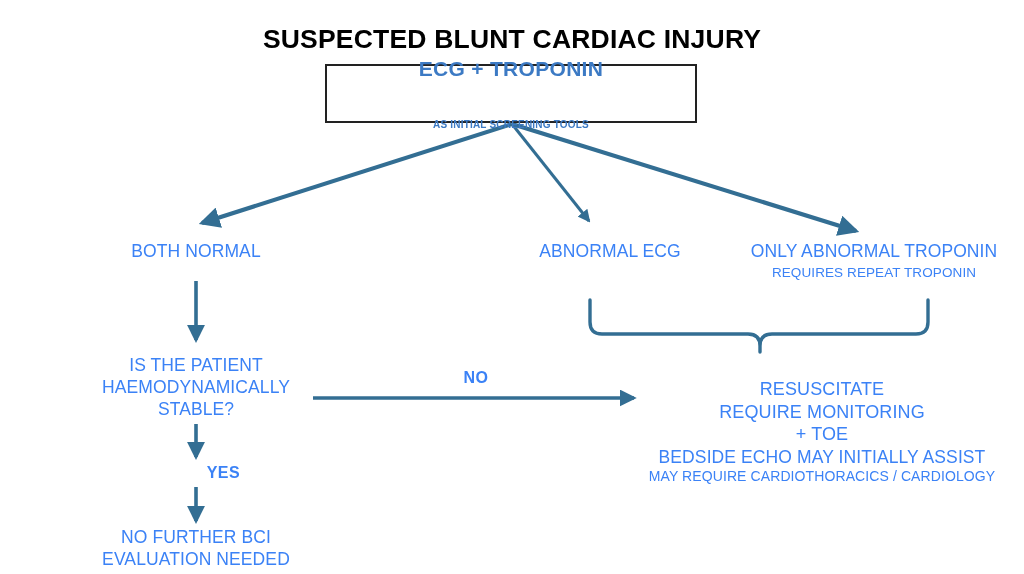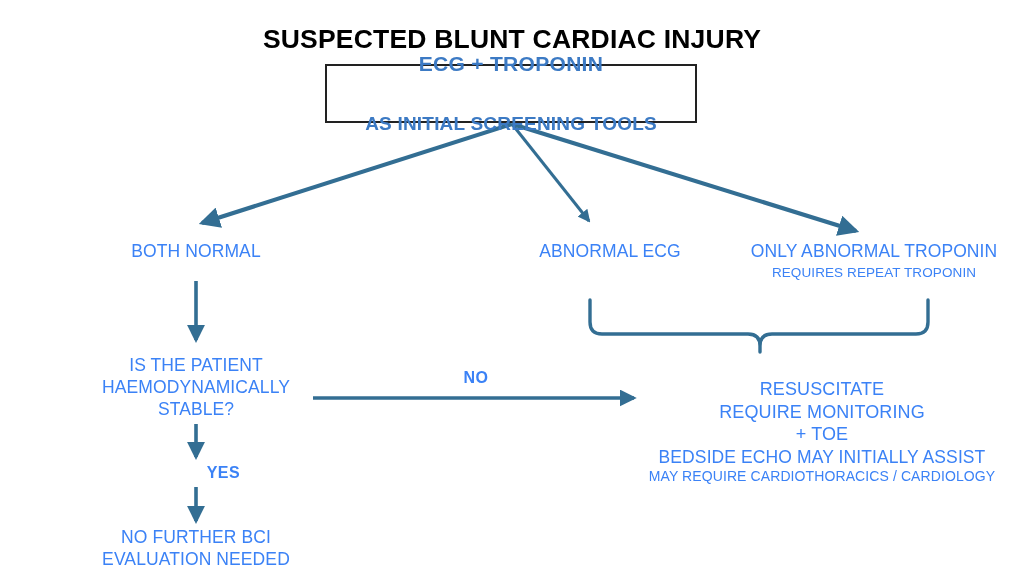--- a/index.html
+++ b/index.html
@@ -69,21 +69,21 @@
     gap: 37px;
   }
   .screen-box .line1 {
     font-size: 21px;
     font-weight: bold;
     color: #3C7AC4;
     letter-spacing: 0.3px;
     line-height: 1.1;
   }
   .screen-box .line2 {
-    font-size: 19px;
+    font-size: 10px;
     font-weight: bold;
     color: #3C7AC4;
     letter-spacing: 0.2px;
     margin-top: 2px;
     line-height: 1.1;
   }
 
   
   .branch-label {
     font-size: 17.5px;

